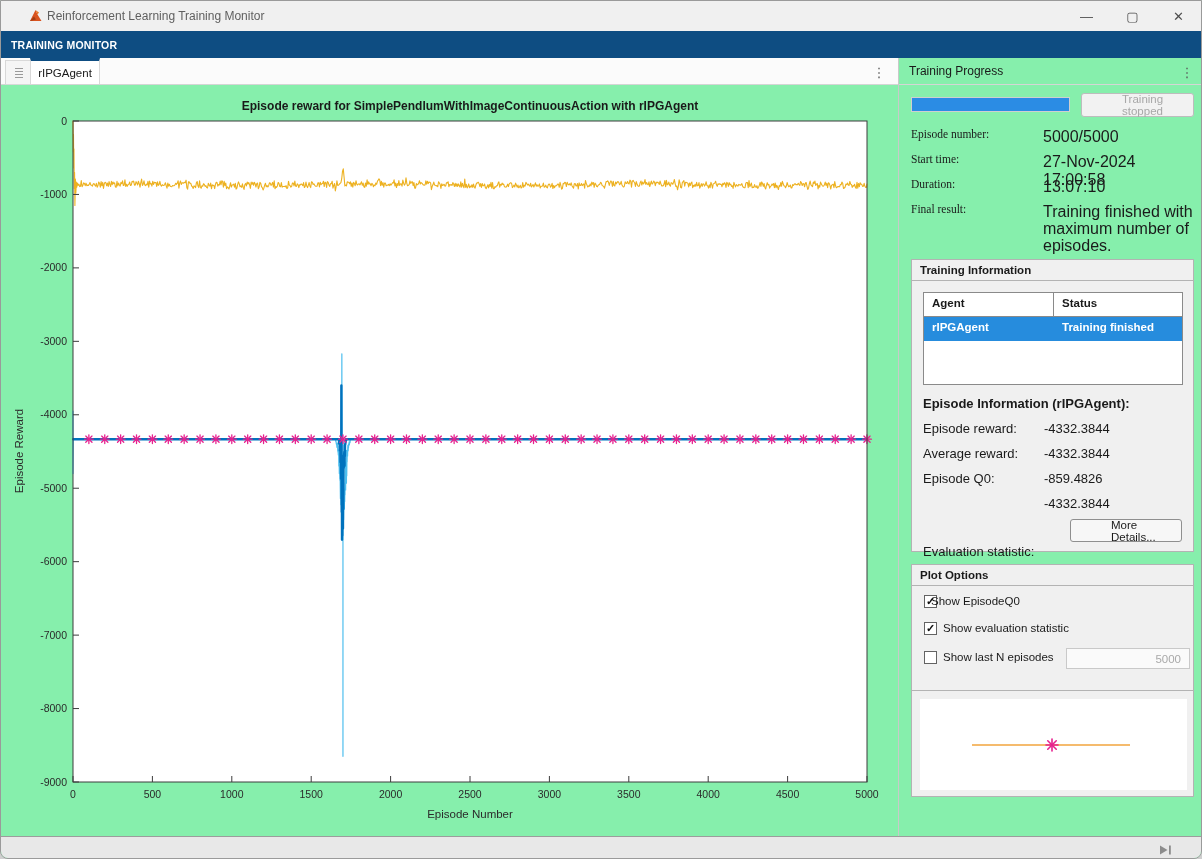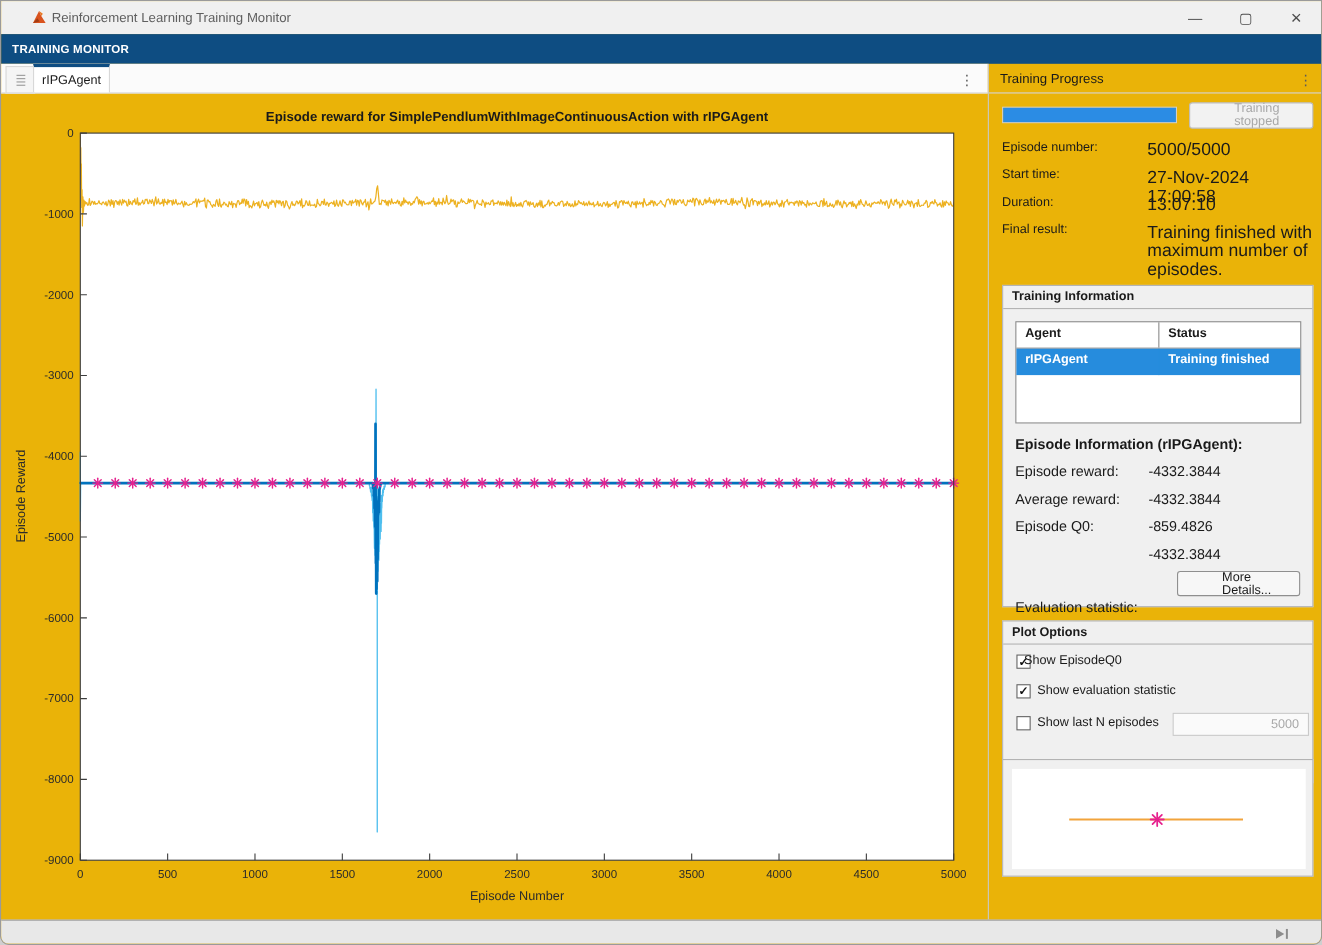--- a/index.html
+++ b/index.html
@@ -1,16 +1,16 @@
 <!DOCTYPE html>
 <html><head>
 <meta charset="utf-8">
 <style>
   html,body{margin:0;padding:0;background:#cfcfcf;font-family:"Liberation Sans",sans-serif;}
-  .window{position:relative;width:1200px;height:857px;margin:0 auto;background:#eab308;
+  .window{position:relative;width:1200px;height:857px;margin:0 auto;background:#86efac;
           border:1px solid #9a9a9a;border-radius:0 0 8px 8px;overflow:hidden;}
   .abs{position:absolute;}
   
   .titlebar{left:0;top:0;width:1200px;height:30px;background:#f0f0f0;}
   .win-title{left:46px;top:8px;font-size:12px;color:#5f5f5f;}
   .win-btn{top:0;width:45px;height:30px;display:flex;align-items:center;justify-content:center;
            color:#4d4d4d;font-size:13px;cursor:default;}
   
   .toolstrip{left:0;top:30px;width:1200px;height:27px;background:#0e4d82;}
   .toolstrip-tab{left:0;top:0;height:27px;padding:0 10px;display:flex;align-items:center;
@@ -28,21 +28,21 @@
   
   .rp-header{left:898px;top:57px;width:302px;height:27px;border-bottom:1px solid #d5d5d5;box-sizing:border-box;}
   .rp-title{left:908px;top:63px;font-size:12px;color:#1a1a1a;}
   .vsplit{left:897px;top:57px;width:1px;height:778px;background:#c9c9c9;}
   .progress-track{left:910px;top:96px;width:159px;height:15px;background:#e4e4e4;border:1px solid #cfcfcf;box-sizing:border-box;}
   .progress-fill{height:100%;background:#2b8ce4;}
   .btn{border:1px solid #bdbdbd;border-radius:3px;background:#f2f2f2;font-size:11.5px;
        display:flex;align-items:center;justify-content:center;box-sizing:border-box;padding-left:40px;}
   .btn.disabled{color:#a8a8a8;}
   .btn.enabled{color:#1a1a1a;border-color:#8f8f8f;background:#f7f7f7;}
-  .tp-label{font-size:11.5px;color:#1a1a1a;}
+  .tp-label{font-size:11.5px;color:#1a1a1a;font-family:Liberation Serif, serif;}
   .tp-value{font-size:16px;color:#1a1a1a;}
   .panelbox{border:1px solid #b3b3b3;background:#f0f0f0;box-sizing:border-box;}
   .panelbox .pb-header{height:20px;border-bottom:1px solid #b3b3b3;display:flex;align-items:center;
                        padding-left:8px;font-size:11.5px;font-weight:bold;color:#1a1a1a;}
   .agents-table{left:11px;top:32px;width:260px;height:93px;background:#ffffff;border:1px solid #8a8a8a;box-sizing:border-box;}
   .at-row{display:flex;height:24px;box-sizing:border-box;}
   .at-cell{box-sizing:border-box;padding:4px 0 0 8px;font-size:11.5px;}
   .at-c1{width:130px;border-right:1px solid #8a8a8a;}
   .at-c2{flex:1;}
   .at-head{border-bottom:1px solid #8a8a8a;font-weight:bold;color:#1a1a1a;}

